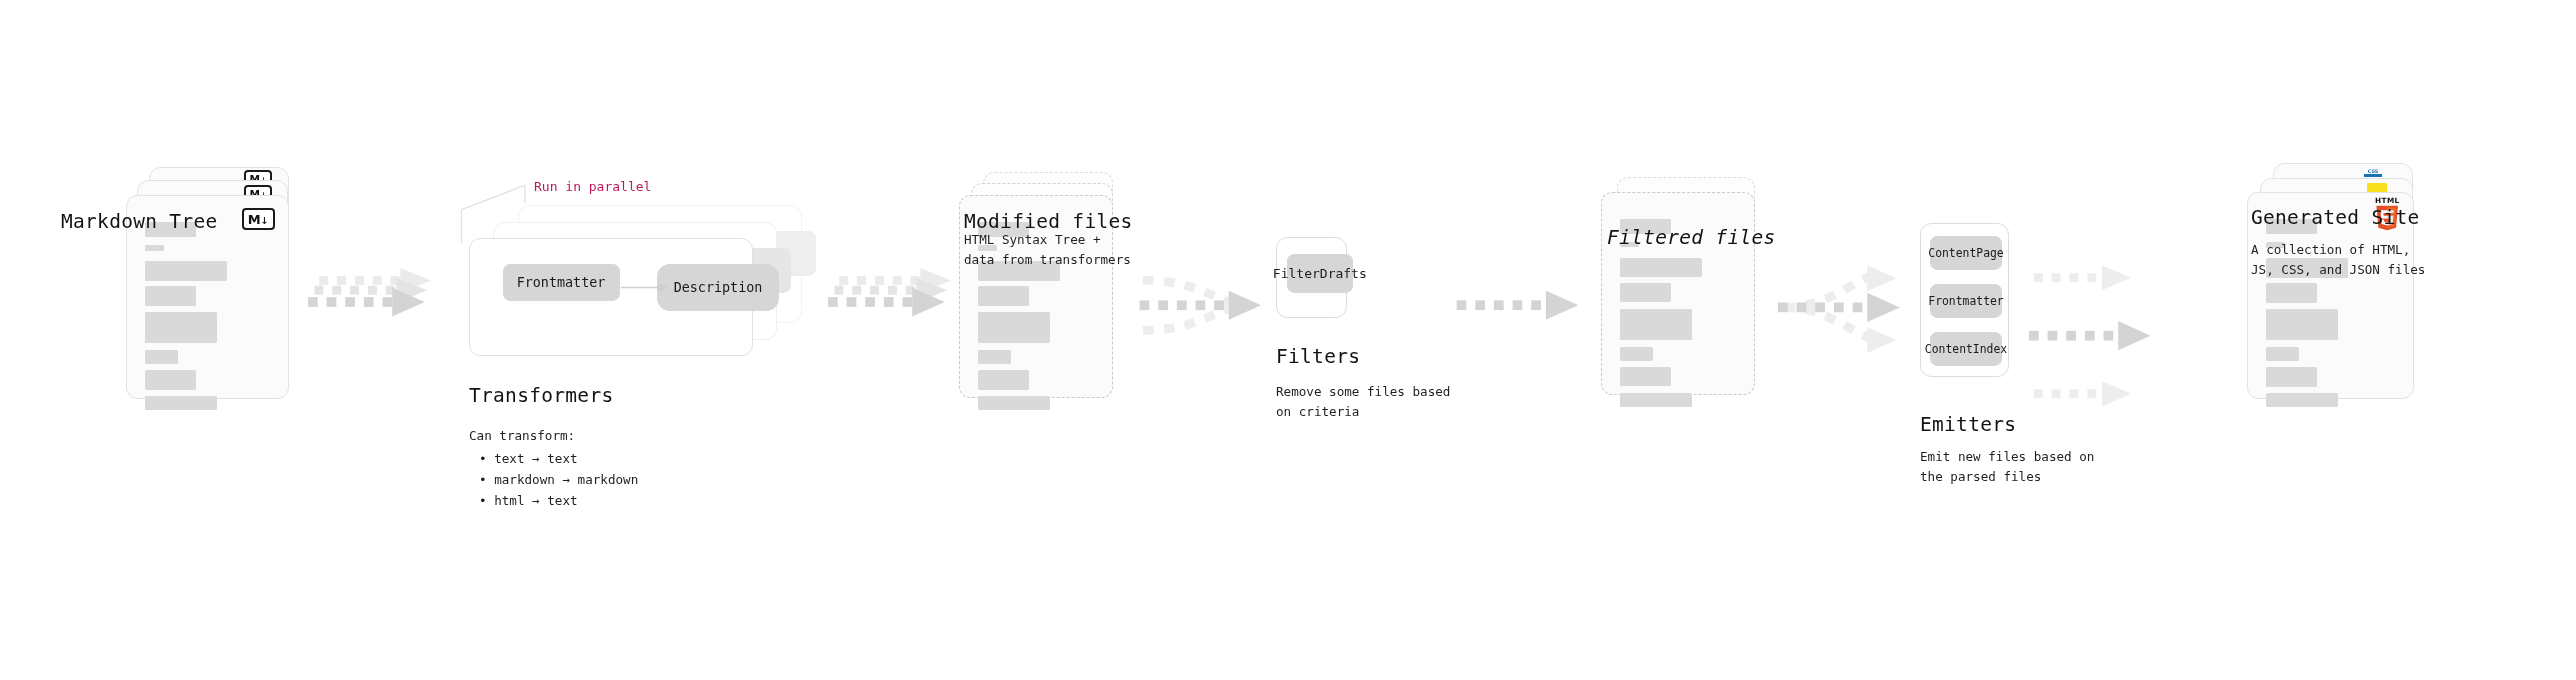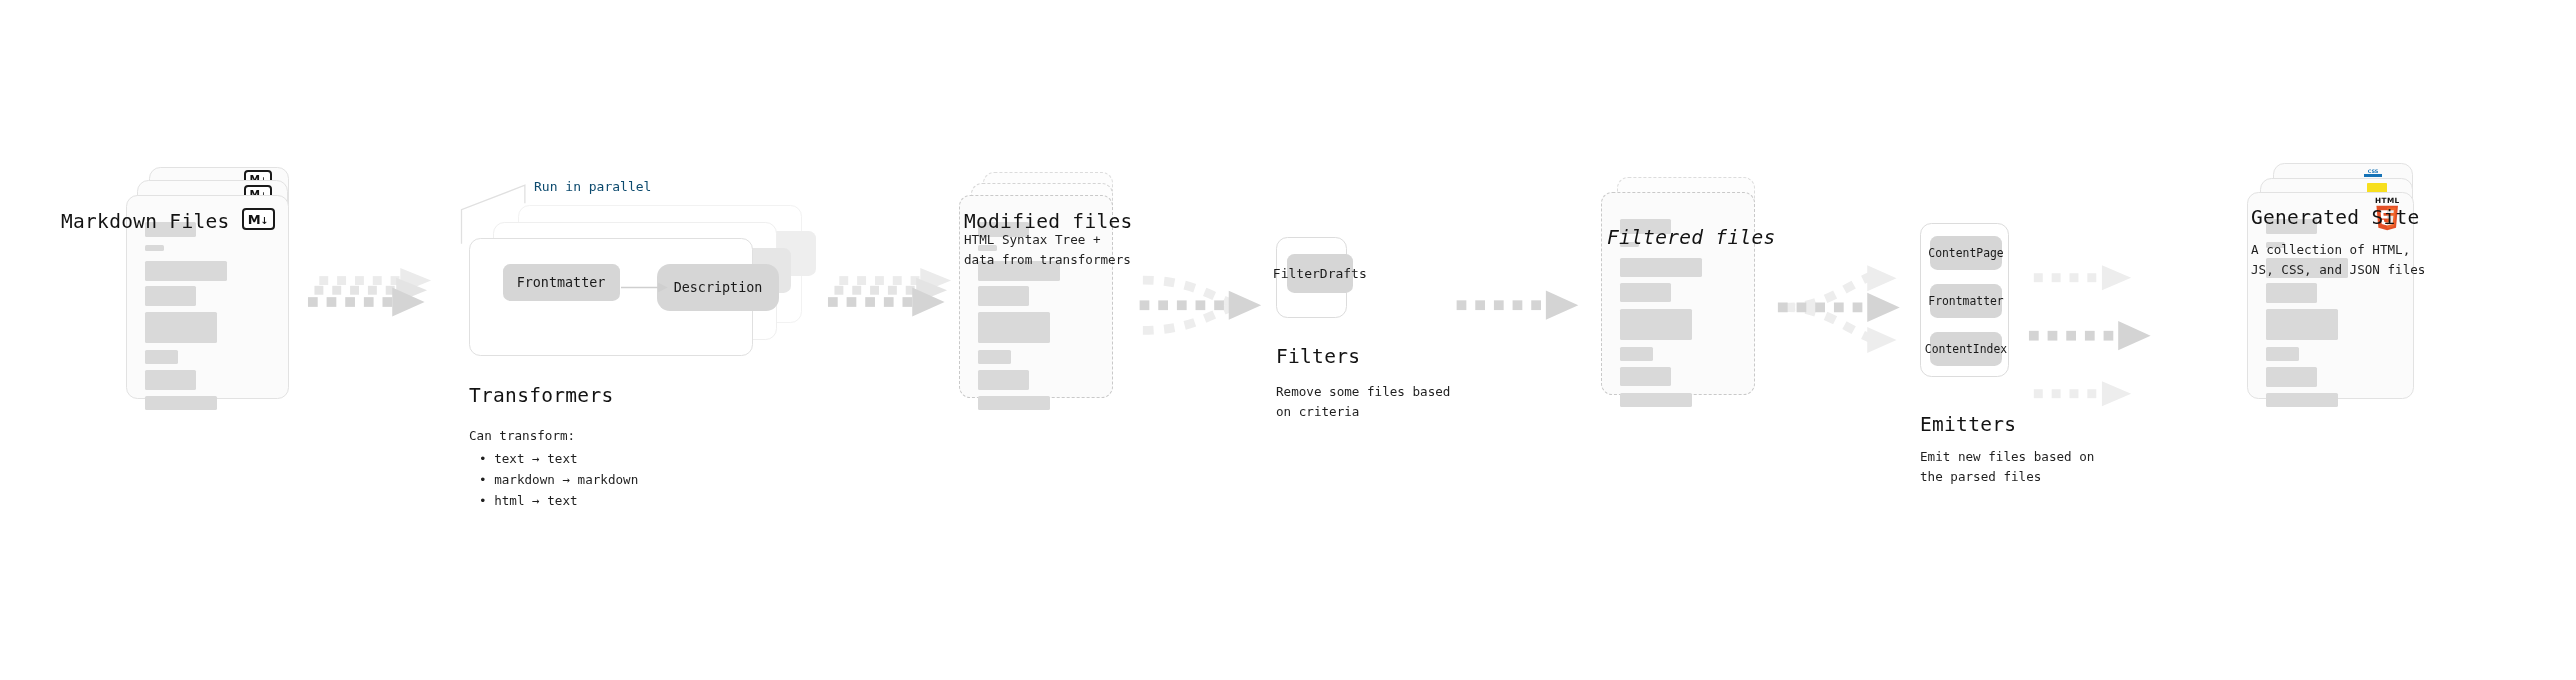--- a/index.html
+++ b/index.html
@@ -40,21 +40,21 @@
 
   
   .gbox{position:absolute;box-sizing:border-box;border-radius:11.4px;background:#ffffff;}
   .pill{position:absolute;box-sizing:border-box;border-radius:7.3px;
         display:flex;align-items:center;justify-content:center;
         color:#1a1a1a;white-space:nowrap;}
 
   
   .title{position:absolute;color:#131313;font-size:19.5px;letter-spacing:0.3px;white-space:nowrap;}
   .sub{position:absolute;color:#1f1f1f;font-size:12.6px;line-height:1.55;white-space:pre;}
-  .runlabel{position:absolute;color:#0c4a6e;font-size:13px;white-space:nowrap;}
+  .runlabel{position:absolute;color:#be185d;font-size:13px;white-space:nowrap;}
   .bullets{position:absolute;color:#1f1f1f;font-size:12.6px;line-height:1.55;white-space:pre;}
 
   svg{position:absolute;overflow:visible;}
 </style>
 </head>
 <body>
 
 <div class="stage">
 
   <div class="node" style="left:126px;top:167px;">
@@ -81,21 +81,21 @@
         <div class="skel" style="left:18px;top:154px;width:32.5px;height:14px;"></div>
         <div class="skel" style="left:18px;top:174px;width:51px;height:19.5px;"></div>
         <div class="skel" style="left:18px;top:200px;width:72px;height:14px;"></div>
       </div>
       <div class="mdbadge" style="left:116px;top:41px;width:32.5px;height:22px;">
         <span class="m" style="font-size:13px;">M</span>
           <span class="arr" style="font-size:13px;">↓</span>
       </div>
     </div>
   </div>
-  <div class="title" style="left:61px;top:210px;">Markdown Files</div>
+  <div class="title" style="left:61px;top:210px;">Markdown Tree</div>
 
   <svg style="left:301px;top:268px;" width="163" height="81" viewBox="0 0 200 100">
     <g fill="#ebebeb">
       <rect x="22" y="10" width="11" height="11"></rect>
         <rect x="44" y="10" width="11" height="11"></rect>
         <rect x="66" y="10" width="11" height="11"></rect>
         <rect x="88" y="10" width="11" height="11"></rect>
         <rect x="110" y="10" width="11" height="11"></rect>
       <polygon points="122,0 160,15.5 122,31"></polygon>
     </g>

